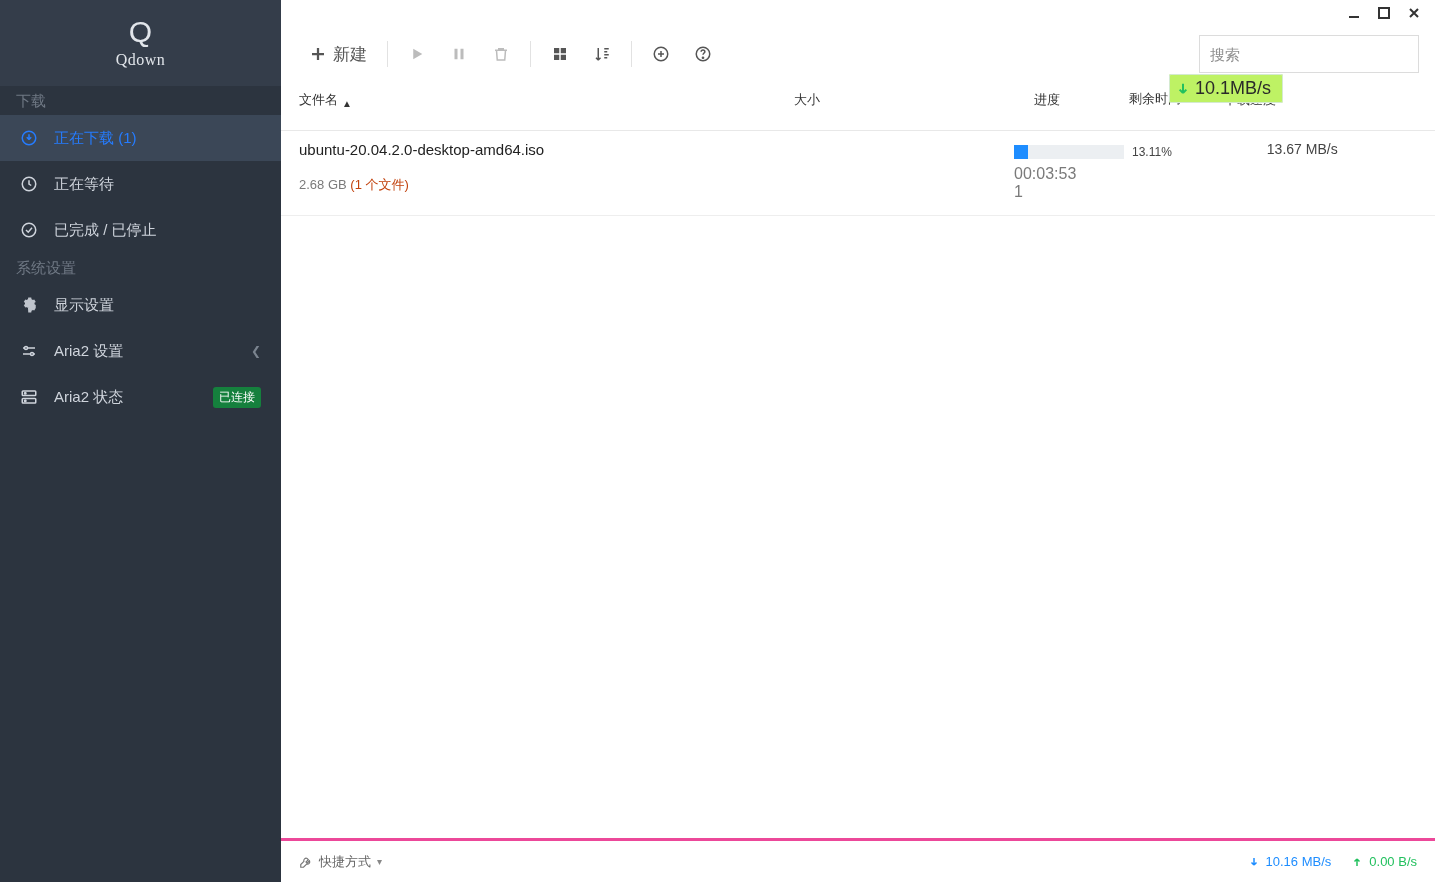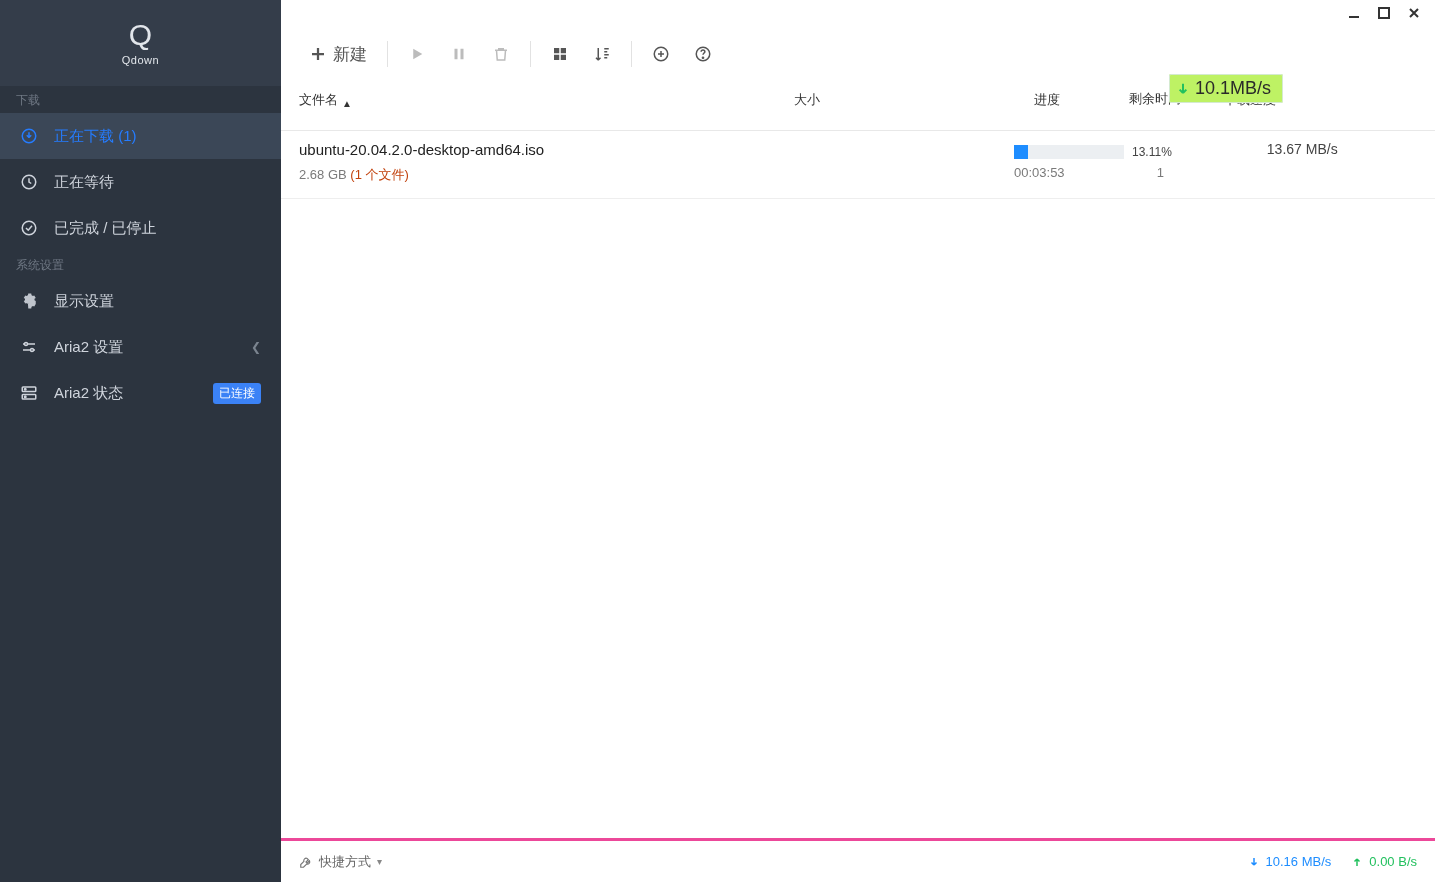--- a/index.html
+++ b/index.html
@@ -3,30 +3,30 @@
 <meta charset="utf-8">
 <style>
 * { margin:0; padding:0; box-sizing:border-box; font-family:"Segoe UI","Microsoft YaHei",Arial,sans-serif; }
 html,body { width:1435px; height:882px; overflow:hidden; background:#fff; }
 .app { display:flex; width:100%; height:100%; }
 
 
 .sidebar { width:281px; height:100%; background:#2c343f; color:#9aa2ad; display:flex; flex-direction:column; flex-shrink:0; }
 .brand { height:86px; display:flex; flex-direction:column; align-items:center; justify-content:center; background:#343d4a; color:#e2e6eb; }
 .brand-logo { font-size:30px; line-height:1; }
-.brand-name { font-size:11px; margin-top:4px; letter-spacing:0.5px; }
-.side-section { font-size:12px; color:#6f7884; padding:6px 16px 4px; }
+.brand-name { font-size:16px; margin-top:4px; letter-spacing:0.5px;font-family:Liberation Serif, serif; }
+.side-section { font-size:15px; color:#6f7884; padding:6px 16px 4px; }
 .side-item { display:flex; align-items:center; height:46px; padding:0 20px; font-size:15px; color:#cfd4dc; cursor:pointer; }
 .side-item.active { background:#3b4757; color:#257cff; }
 .side-item.active .side-label { color:#257cff; }
 .side-icon { width:18px; height:18px; margin-right:16px; display:inline-flex; align-items:center; justify-content:center; flex-shrink:0; }
 .side-icon svg { width:18px; height:18px; }
 .side-label { flex:1; white-space:nowrap; }
 .side-chevron { font-size:12px; color:#7b848f; }
-.side-badge { background:#3b82f6; color:#fff; font-size:12px; padding:2px 6px; border-radius:3px; }
+.side-badge { background:#15803d; color:#fff; font-size:12px; padding:2px 6px; border-radius:3px; }
 
 
 .main { flex:1; display:flex; flex-direction:column; height:100%; position:relative; }
 
 .winctrl { position:absolute; top:2px; right:6px; display:flex; gap:0; }
 .winctrl span { width:30px; height:22px; display:flex; align-items:center; justify-content:center; color:#444; cursor:pointer; }
 .winctrl svg { width:14px; height:14px; }
 
 .toolbar { height:58px; margin-top:25px; display:flex; align-items:center; padding:0 16px; border-bottom:0; }
 .tb-btn { height:38px; padding:0 12px; display:flex; align-items:center; color:#575757; cursor:pointer; }
@@ -55,28 +55,28 @@
 .sort-caret { margin-left:4px; font-size:10px; }
 
 
 .rows { flex:1; overflow:auto; }
 .row { display:flex; padding:10px 18px 14px; border-bottom:1px solid #eee; font-size:14px; color:#444; }
 .cell.name { flex:0 0 495px; }
 .cell.size { flex:0 0 220px; }
 .cell.prog { flex:0 0 155px; }
 .cell.left { flex:0 0 95px; }
 .cell.speed { flex:0 0 120px; }
-.fname { font-size:15px; color:#222; margin-bottom:8px; }
+.fname { font-size:15px; color:#222; margin-bottom:18px; }
 .fmeta { font-size:13px; color:#7a7a7a; }
 .fmeta a { color:#c2410c; text-decoration:none; }
 .progwrap { display:flex; align-items:flex-end; height:18px; }
 .progbar { width:110px; height:14px; background:#eceff2; overflow:hidden; margin-right:8px; }
 .progfill { height:100%; background:#1e8dff; }
 .progtxt { font-size:12px; color:#444; }
-.progextra { font-size:13px; color:#7a7a7a; margin-top:6px; display:flex; justify-content:space-between; width:150px; }
+.progextra { font-size:16px; color:#7a7a7a; margin-top:6px; display:flex; justify-content:space-between; width:150px;flex-direction:column; }
 
 
 .footer { height:44px; border-top:3px solid #ec4899; display:flex; align-items:center; padding:0 18px; font-size:13px; color:#666; }
 .footer .f-left { display:flex; align-items:center; gap:6px; cursor:pointer; }
 .footer .f-left svg { width:14px; height:14px; }
 .footer .f-spacer { flex:1; }
 .footer .f-speed { display:flex; align-items:center; gap:6px; margin-left:20px; }
 .footer .f-speed svg { width:12px; height:12px; }
 .f-down { color:#1e8dff; }
 .f-up { color:#22c05e; }
@@ -227,20 +227,27 @@
           </svg>
       </div>
       <div class="tb-btn">
         <svg viewBox="0 0 24 24" fill="none" stroke="#555" stroke-width="2">
             <circle cx="12" cy="12" r="9"></circle>
             <path d="M9.5 9a2.5 2.5 0 115 0c0 1.5-2.5 2-2.5 4"></path>
             <circle cx="12" cy="17" r="0.8" fill="#555"></circle>
           </svg>
       </div>
       <div class="tb-spacer"></div>
+      <div class="searchbox">
+        <input type="text" placeholder="搜索" style="">
+        <svg viewBox="0 0 24 24" fill="none" stroke-width="2">
+            <circle cx="10" cy="10" r="6"></circle>
+            <path d="M20 20l-5-5"></path>
+          </svg>
+      </div>
     </div>
 
     <div class="speed-overlay">
       <svg viewBox="0 0 24 24" fill="none" stroke="#22c05e" stroke-width="3">
           <path d="M12 4v14m0 0l-5-5m5 5l5-5"></path>
         </svg>
       <span>10.1MB/s</span>
     </div>
 
     <div class="thead">

